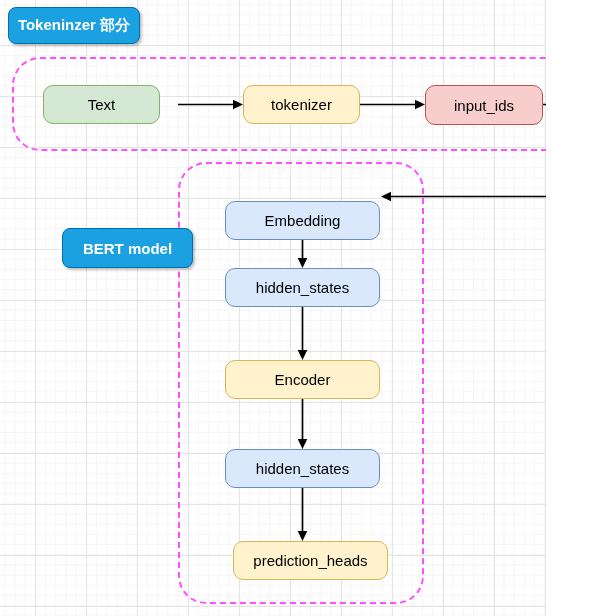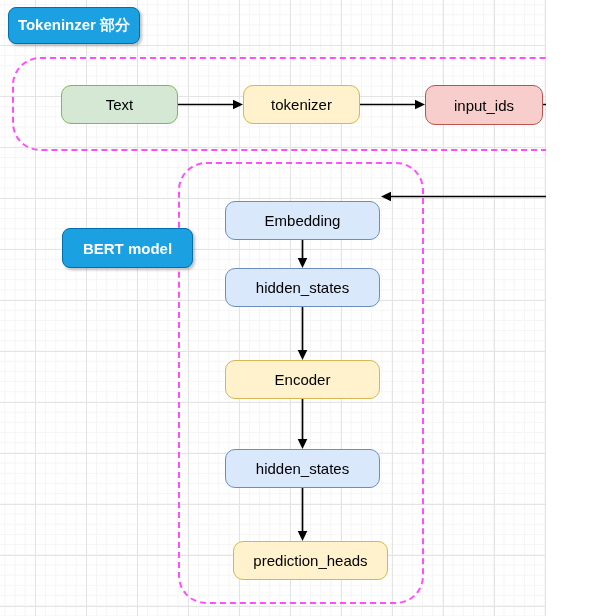--- a/index.html
+++ b/index.html
@@ -55,21 +55,21 @@
     border-radius: 10px;
     font-size: 15px;
     color: #000000;
     z-index: 2;
   }
   .node-green  { background: var(--green-fill,  #d5e8d4); border: 1.5px solid var(--green-border,  #82b366); }
   .node-yellow { background: var(--yellow-fill, #fff2cc); border: 1.5px solid var(--yellow-border, #d6b656); }
   .node-red    { background: var(--red-fill,    #f8cecc); border: 1.5px solid var(--red-border,    #b85450); }
   .node-blue   { background: var(--blue-fill,   #dae8fc); border: 1.5px solid var(--blue-border,   #6c8ebf); }
 
-  .node-text             { left: 61px;  top: 85px;  width: 117px; height: 39px; border-radius: 10px; }
+  .node-text             { left: 43px;  top: 85px;  width: 117px; height: 39px; border-radius: 10px; }
   .node-tokenizer        { left: 243px; top: 85px;  width: 117px; height: 39px; justify-content: center; }
   .node-input-ids        { left: 425px; top: 85px;  width: 118px; height: 40px; }
   .node-embedding        { left: 225px; top: 177px; width: 155px; height: 39px; margin-top: 24px; }
   .node-hidden-states-1  { left: 225px; top: 268px; width: 155px; height: 39px; }
   .node-encoder          { left: 225px; top: 360px; width: 155px; height: 39px; }
   .node-hidden-states-2  { left: 225px; top: 449px; width: 155px; height: 39px; }
   .node-prediction-heads { left: 233px; top: 541px; width: 155px; height: 39px; }
 
   svg.edges {
     position: absolute;

